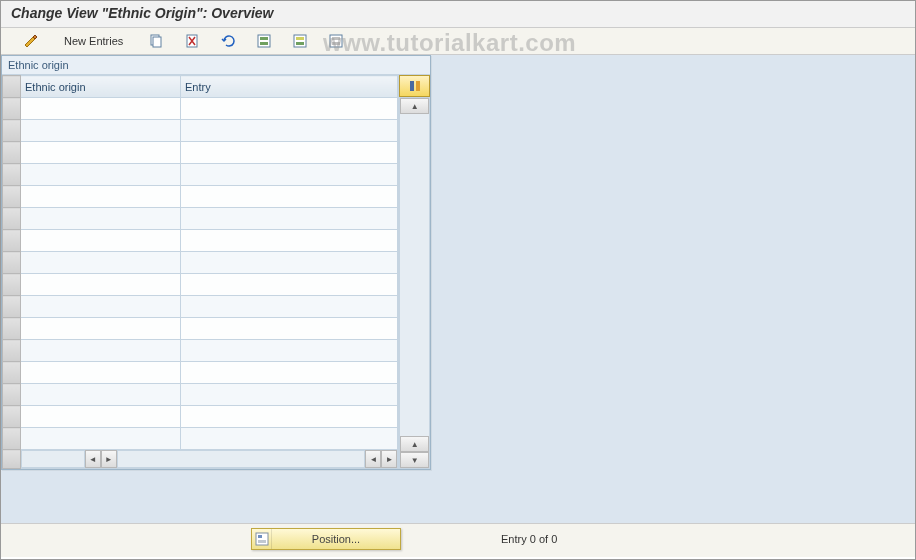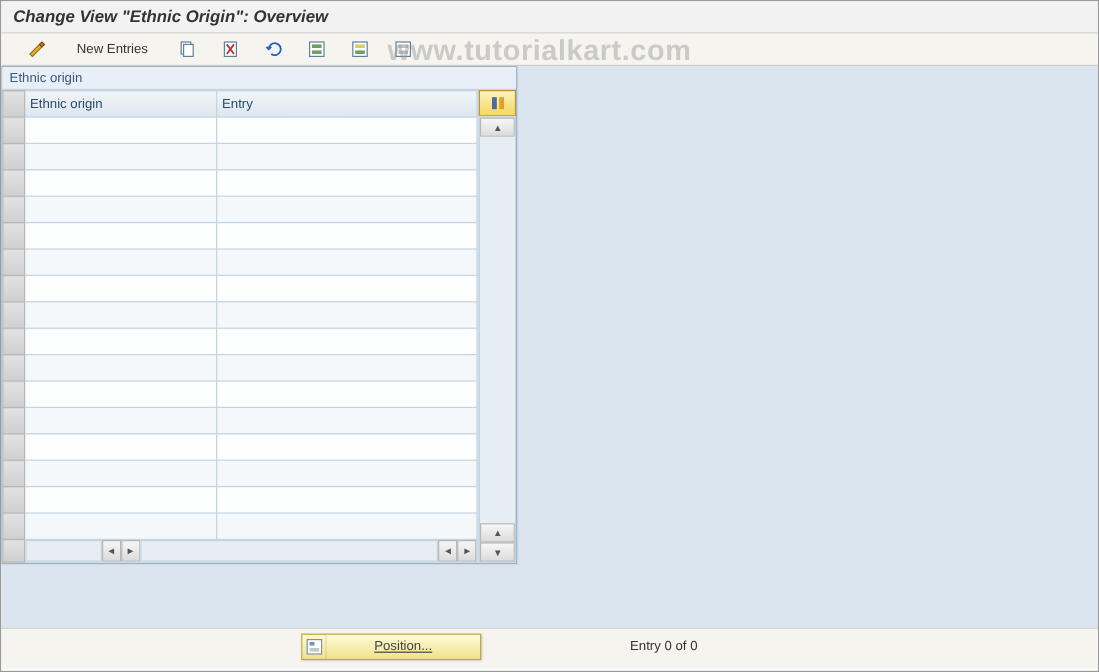--- a/index.html
+++ b/index.html
@@ -177,31 +177,30 @@
     width: 150px;
     height: 22px;
     background: linear-gradient(#fff9d6,#f0e28e);
     border: 1px solid #c0a840;
     box-shadow: 1px 1px 2px rgba(0,0,0,0.2);
     display: flex;
     align-items: center;
     cursor: pointer;
     font-size: 11px;
     color: #444;
-    text-decoration: underline;
   }
   .position-btn .ico {
     width: 20px; height: 100%;
     display:flex;align-items:center;justify-content:center;
     border-right: 1px solid rgba(0,0,0,0.1);
   }
   .position-btn .lbl { flex:1; text-align:center; }
   .entry-count {
     position: absolute;
-    left: 524px;
+    left: 500px;
     top: 9px;
     color: #333;
   }
   svg { display:block; }
 </style>
 </head>
 <body>
 
 <div class="title-bar">
   <span class="title-text">Change View "Ethnic Origin": Overview</span>

